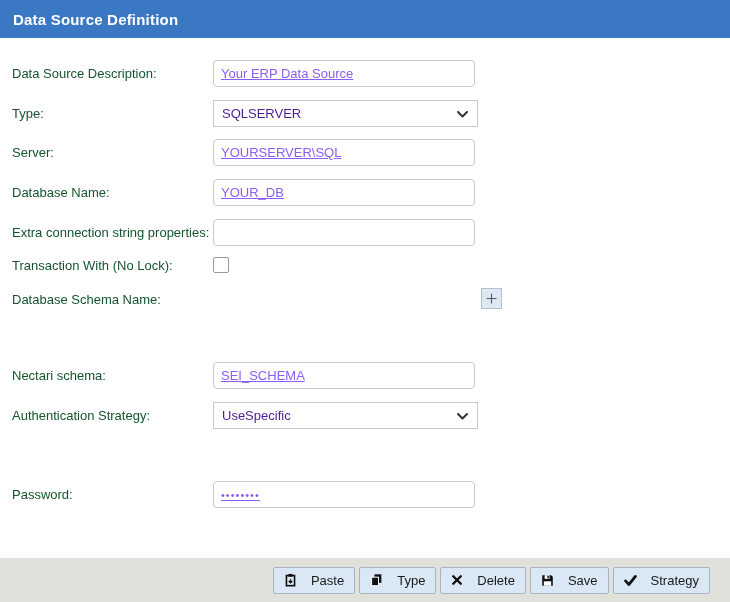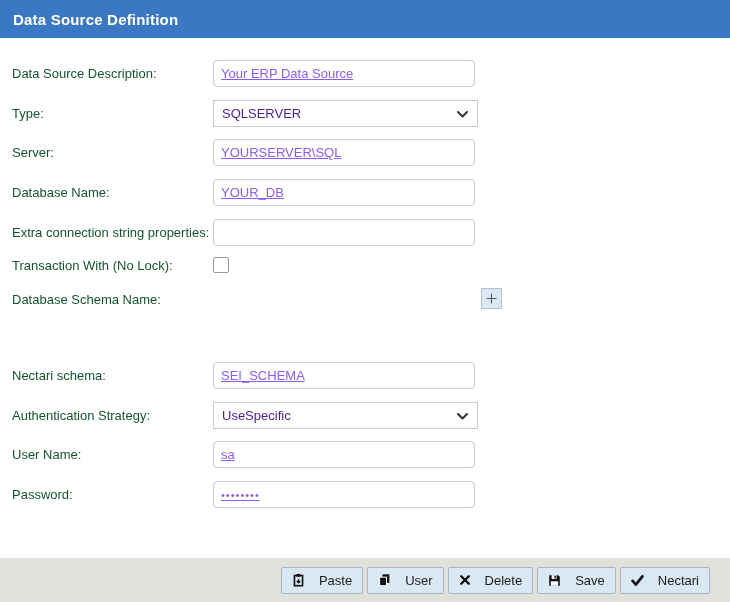--- a/index.html
+++ b/index.html
@@ -141,62 +141,58 @@
   <div class="field" style="top:402px;height:27px;">
     <span class="lbl">Authentication Strategy:</span>
     <div class="sel">
       <span class="sel-val">UseSpecific</span>
       <svg class="chev" width="11" height="7" viewBox="0 0 11 7">
           <path d="M1 1l4.5 4.5L10 1" stroke="#333" stroke-width="2" fill="none" stroke-linecap="round" stroke-linejoin="round"></path>
         </svg>
     </div>
   </div>
 
-  <div class="field" style="top:441px;height:27px;">
-    <span class="lbl">User Name:</span>
-    <input class="txt" type="text" value="sa" style="">
-  </div>
 
   <div class="field" style="top:481px;height:27px;">
     <span class="lbl">Password:</span>
     <input class="txt" style="font-size: 11px; letter-spacing: 1px;" type="text" value="••••••••">
   </div>
 
   <div class="toolbar">
     <button class="tbtn">
       <svg width="13" height="14" viewBox="0 0 16 16">
         <rect x="3" y="2.5" width="10" height="12.5" fill="none" stroke="#111" stroke-width="2"></rect>
         <rect x="5.5" y="0.5" width="5" height="3.5" fill="#111"></rect>
         <path d="M8 7v4M5.8 9.2L8 11.4l2.2-2.2" stroke="#111" stroke-width="1.6" fill="none"></path>
       </svg>
       <span>Paste</span>
     </button>
     <button class="tbtn">
       <svg width="13" height="14" viewBox="0 0 16 16">
         <rect x="5.5" y="1" width="8.5" height="10.5" fill="#111"></rect>
         <rect x="2" y="4.5" width="8.5" height="10.5" fill="#111" stroke="#fff" stroke-width="1.2"></rect>
       </svg>
-      <span>User</span>
+      <span>Type</span>
     </button>
     <button class="tbtn">
       <svg width="12" height="12" viewBox="0 0 16 16">
         <path d="M3 3l10 10M13 3L3 13" stroke="#111" stroke-width="3.2" stroke-linecap="round"></path>
       </svg>
       <span>Delete</span>
     </button>
     <button class="tbtn">
       <svg width="13" height="13" viewBox="0 0 16 16">
         <path d="M1.5 1.5h11l2 2v11H1.5z" fill="#111"></path>
         <rect x="4.5" y="1.5" width="6" height="4.5" fill="#fff"></rect>
         <rect x="7.8" y="2.3" width="1.8" height="3" fill="#111"></rect>
         <rect x="3.5" y="9" width="9" height="5.5" fill="#fff"></rect>
       </svg>
       <span>Save</span>
     </button>
     <button class="tbtn">
       <svg width="13" height="13" viewBox="0 0 16 16">
         <path d="M2 8.5l4 4.5 8-10" stroke="#111" stroke-width="3.4" fill="none" stroke-linecap="round" stroke-linejoin="round"></path>
       </svg>
-      <span>Nectari</span>
+      <span>Strategy</span>
     </button>
   </div>
 
 </div>
 
 </body></html>

